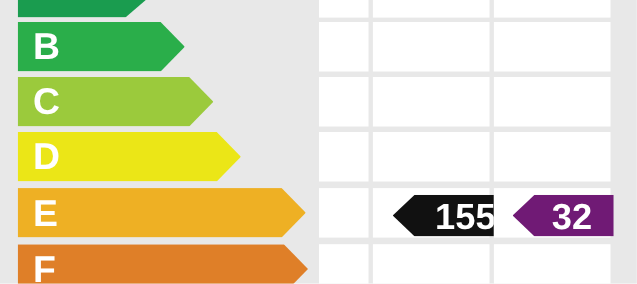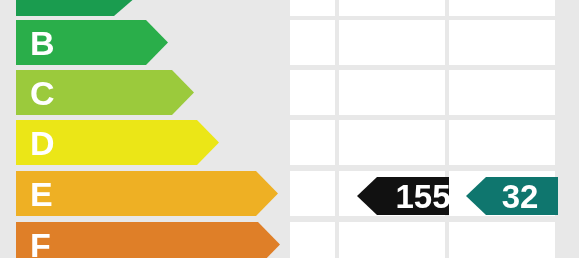--- a/index.html
+++ b/index.html
@@ -123,18 +123,18 @@
       <div class="band" style="top: 222px; height: 45px; width: 264px;">
         <div class="band-shape" style="background: rgb(223, 127, 40);"></div>
         <div class="band-letter">F</div>
       </div>
     </div>
 
   <div id="badges-layer">
       <div class="badge" style="left: 357px; top: 177px; width: 92px; height: 38px; background: rgb(17, 17, 17);">
         <span class="badge-value" style="color: rgb(255, 255, 255); margin-left: 24px;">155</span>
       </div>
-      <div class="badge" style="left: 466px; top: 177px; width: 92px; height: 38px; background: #0f766e;">
+      <div class="badge" style="left: 466px; top: 177px; width: 92px; height: 38px; background: #701a75;">
         <span class="badge-value" style="color: rgb(255, 255, 255);">32</span>
       </div>
     </div>
 
 </div>
 
 </body></html>

